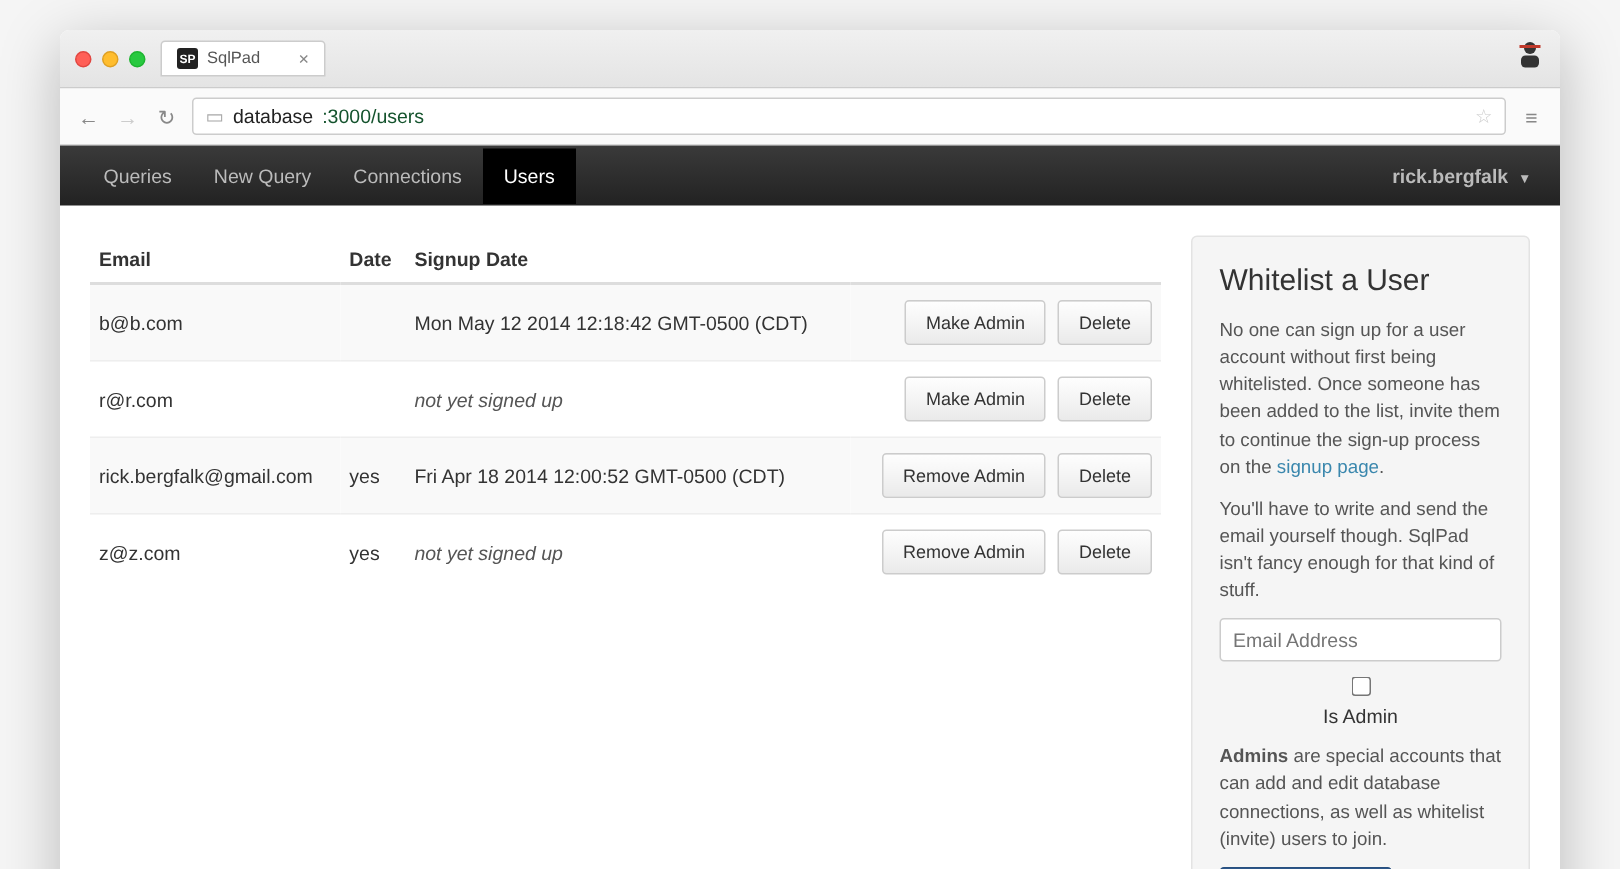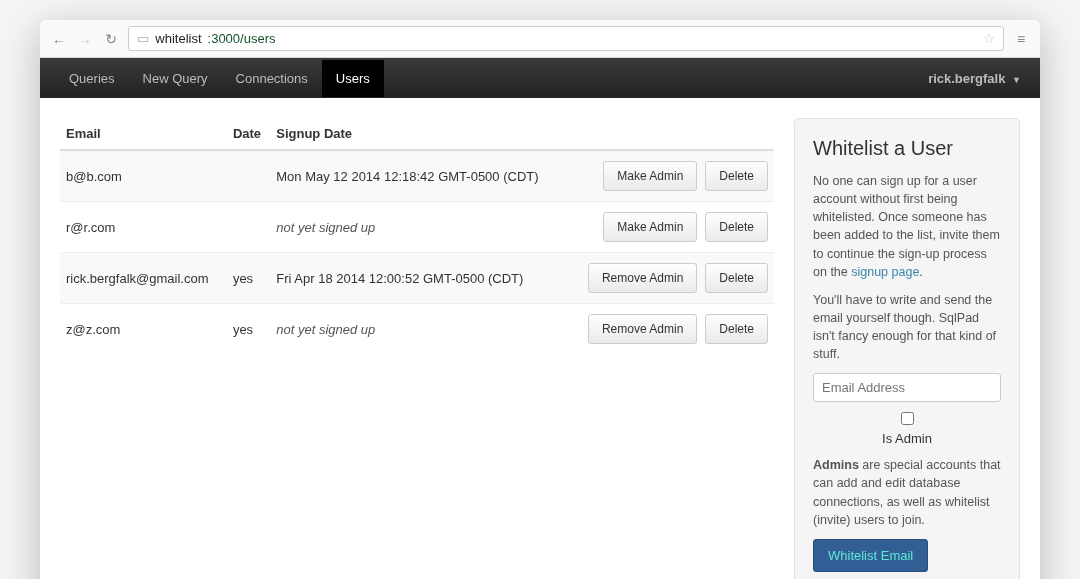--- a/index.html
+++ b/index.html
@@ -181,28 +181,47 @@
       border-radius: 3px;
       font-size: 13px;
       cursor: pointer;
     }
   </style>
 </head>
 <body>
 
 <div class="browser-window">
 
+  <div class="window-chrome">
+    <div class="traffic-lights">
+      <div class="light red"></div>
+      <div class="light yellow"></div>
+      <div class="light green"></div>
+    </div>
+    <div class="tab">
+      <span class="favicon">SP</span>
+      <span>SqlPad</span>
+      <span class="close">×</span>
+    </div>
+    <div class="avatar-corner">
+      <svg width="20" height="20" viewBox="0 0 20 20">
+          <circle cx="10" cy="6" r="4" fill="#333"></circle>
+          <rect x="4" y="11" width="12" height="8" rx="3" fill="#333"></rect>
+          <rect x="3" y="4" width="14" height="2" fill="#c0392b"></rect>
+        </svg>
+    </div>
+  </div>
 
   <div class="toolbar">
     <span class="nav-arrow">←</span>
     <span class="nav-arrow" style="color:#ccc;">→</span>
     <span class="reload">↻</span>
     <div class="url-bar">
       <span style="color:#aaa;">▭</span>
-      <span class="url-host">whitelist</span>
+      <span class="url-host">database</span>
         <span class="url-path">:3000/users</span>
       <span style="margin-left:auto; color:#ccc;">☆</span>
     </div>
     <span class="menu-icon">≡</span>
   </div>
 
   <div class="app-navbar">
     <div class="nav-item">Queries</div>
       <div class="nav-item">New Query</div>
       <div class="nav-item">Connections</div>

